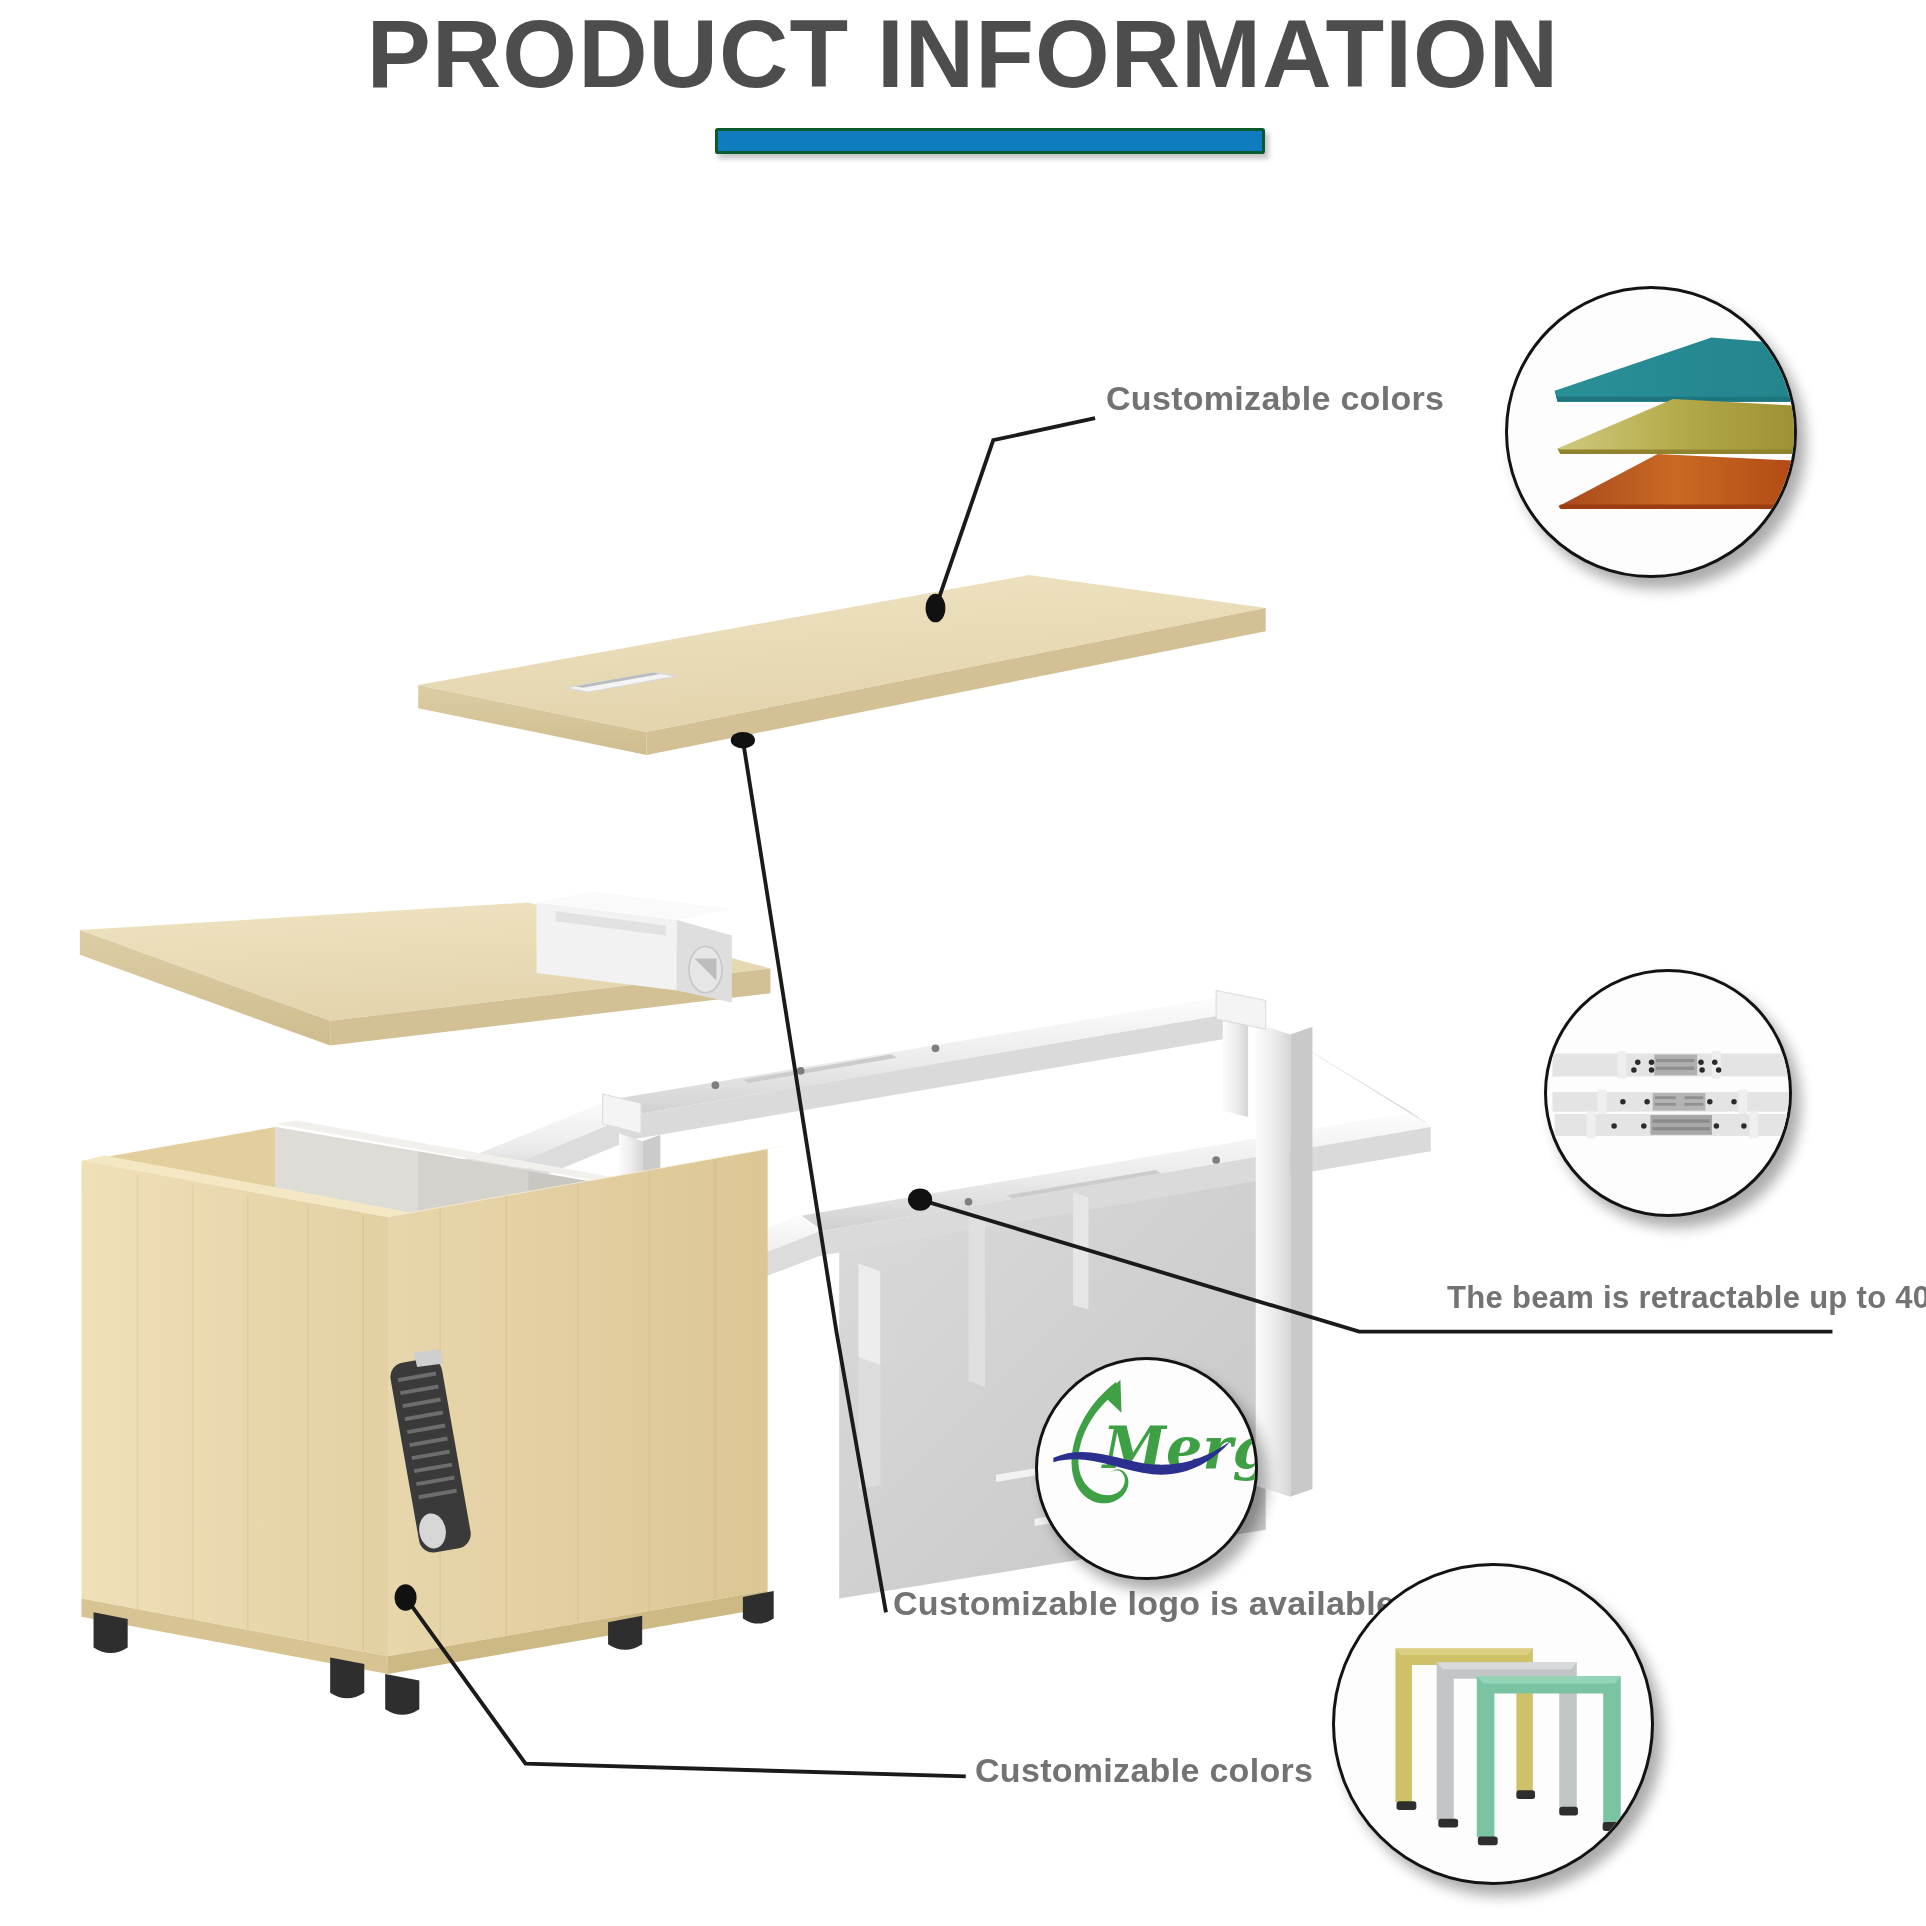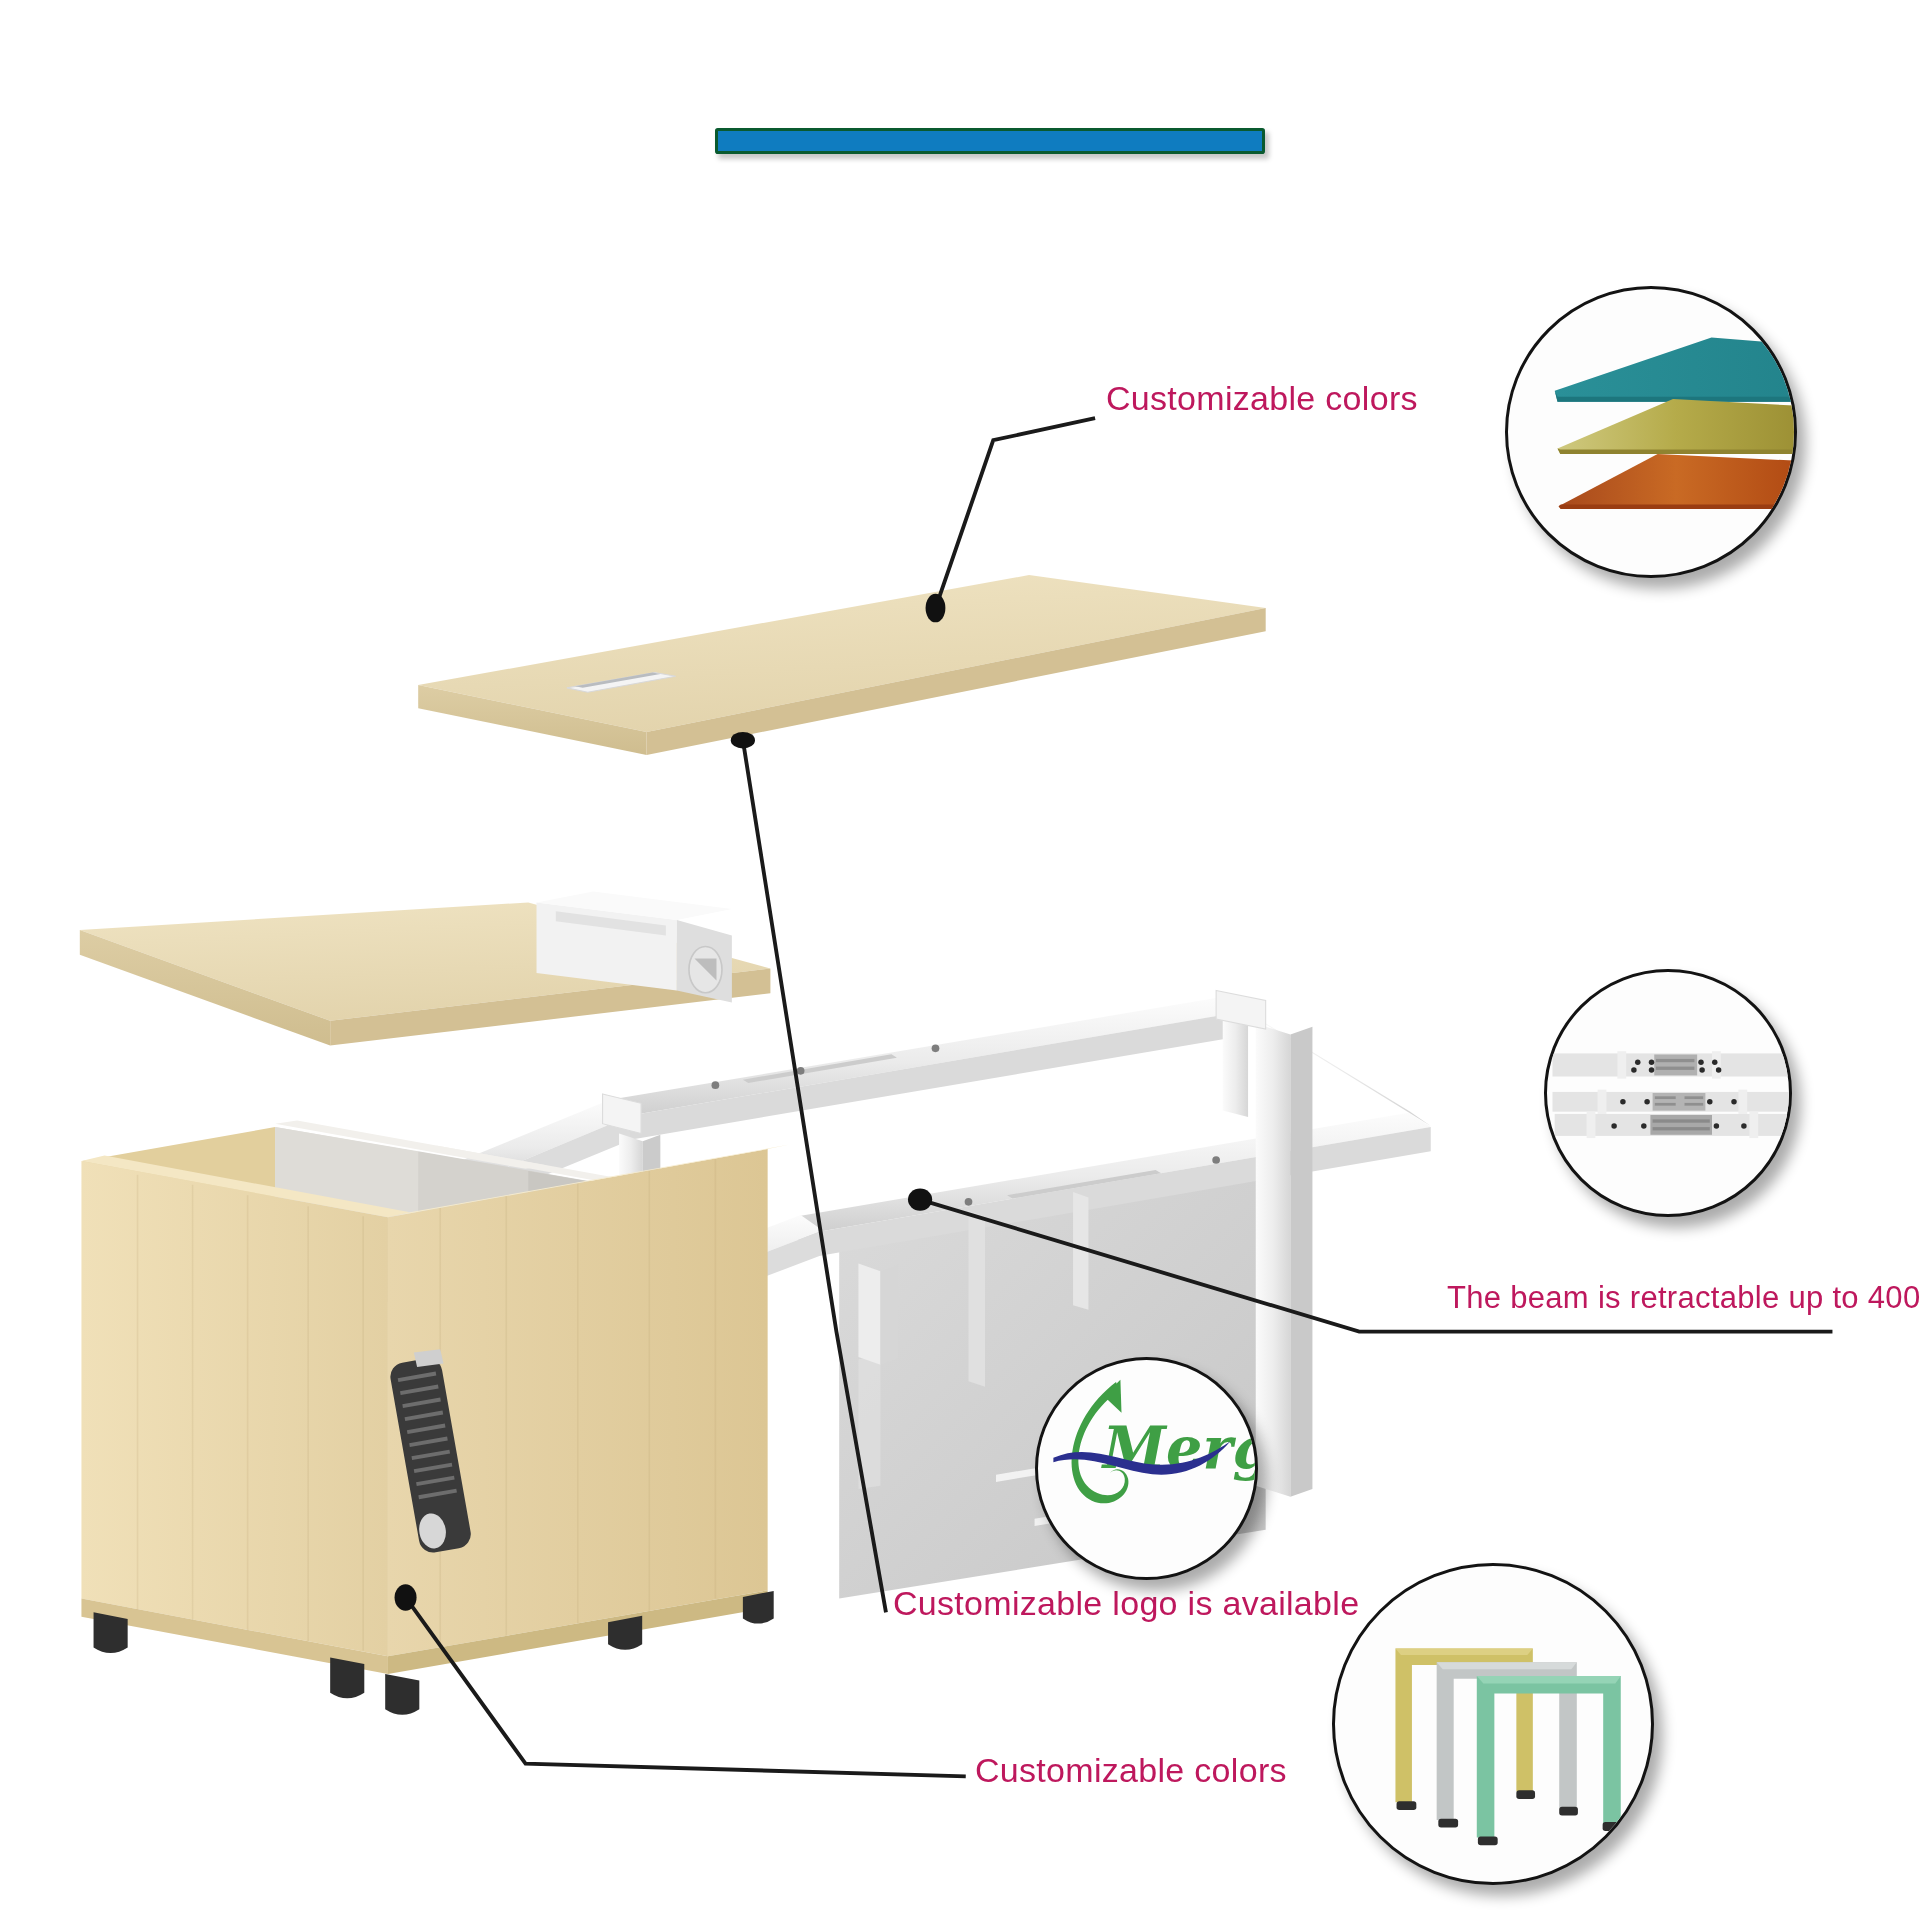--- a/index.html
+++ b/index.html
@@ -34,22 +34,22 @@
     box-sizing:border-box;
   }
 
   
   .art{position:absolute;left:0;top:0;width:1926px;height:1926px;}
 
   
   .label{
     position:absolute;
     font-family:"Liberation Sans Narrow","Liberation Sans",sans-serif;
-    font-weight:400;
-    color:#be185d;
+    font-weight:700;
+    color:#737373;
     white-space:nowrap;
     letter-spacing:0.3px;
   }
   .lbl-top{ left:1106px; top:379px; font-size:34px; }
   .lbl-beam{ left:1447px; top:1280px; font-size:31px; }
   .lbl-logo{ left:893px; top:1584px; font-size:34px; }
   .lbl-bottom{ left:975px; top:1751px; font-size:34px; }
 
   
   .bubble{
@@ -64,20 +64,21 @@
   .b-logo  { left:1035px; top:1357px; width:217px; height:217px; }
   .b-legs  { left:1332px; top:1563px; width:316px; height:316px; }
 
   .bubble svg{display:block;width:100%;height:100%;}
 </style>
 </head>
 <body>
 
 <div class="page">
 
+  <div class="title">PRODUCT INFORMATION</div>
   <div class="title-rule"></div>
 
   <svg class="art" viewBox="0 0 3500 3500">
     <defs>
       <linearGradient id="mapleTop" x1="0" y1="0" x2="0.3" y2="1">
         <stop offset="0" stop-color="#efe3c2"></stop>
         <stop offset="1" stop-color="#e3d4ad"></stop>
       </linearGradient>
       <linearGradient id="mapleEdge" x1="0" y1="0" x2="0" y2="1">
         <stop offset="0" stop-color="#ddcda4"></stop>

